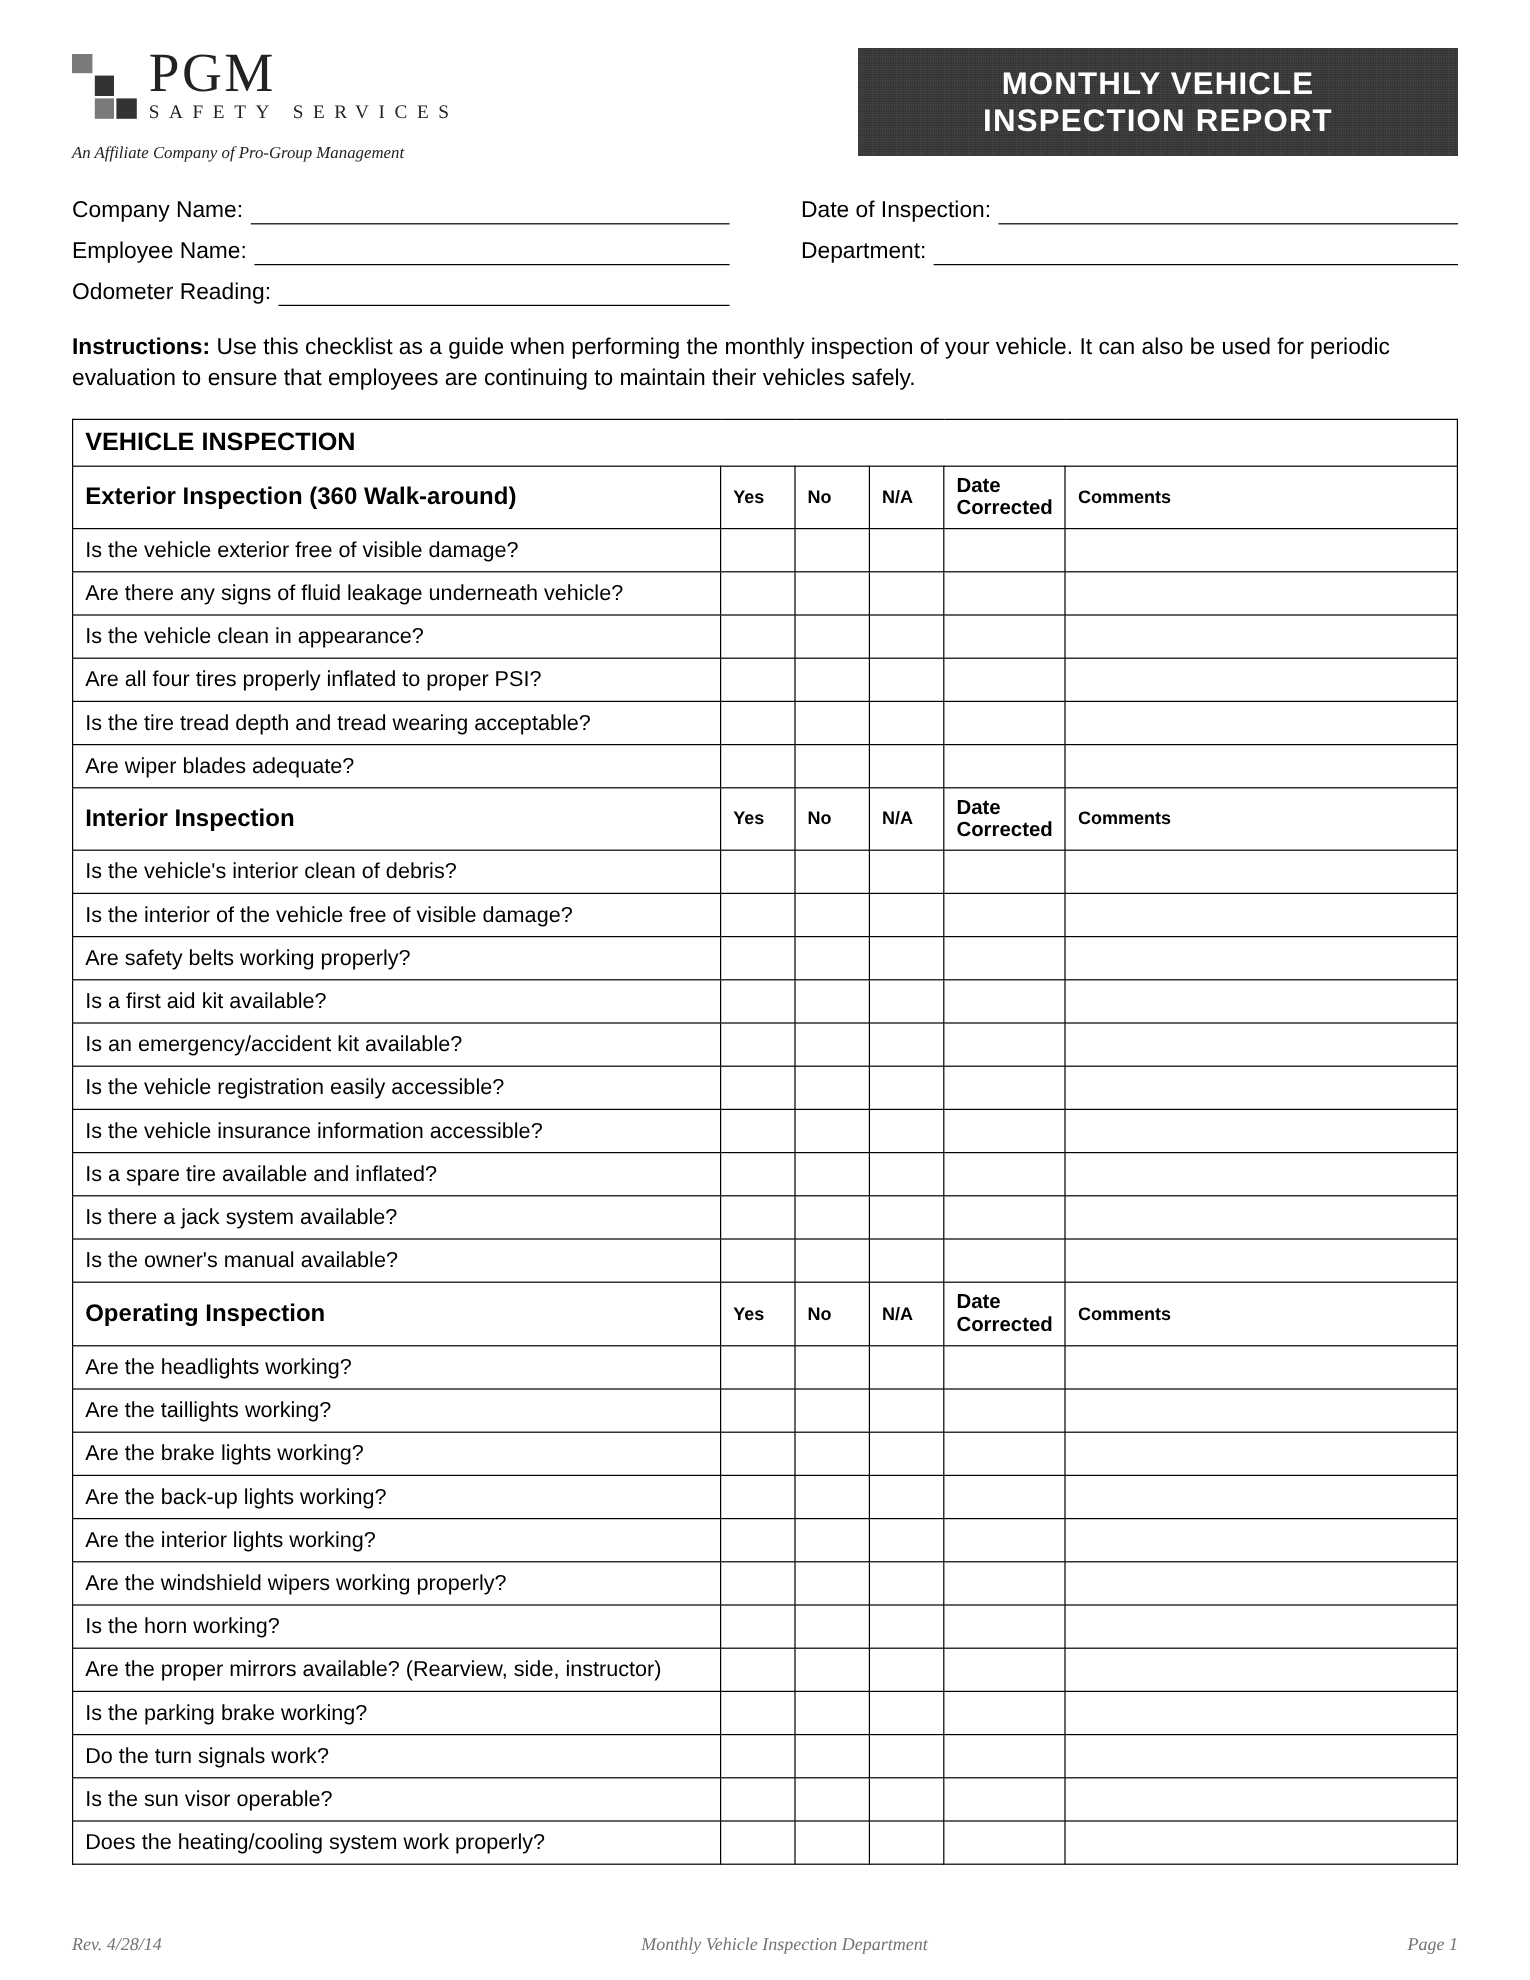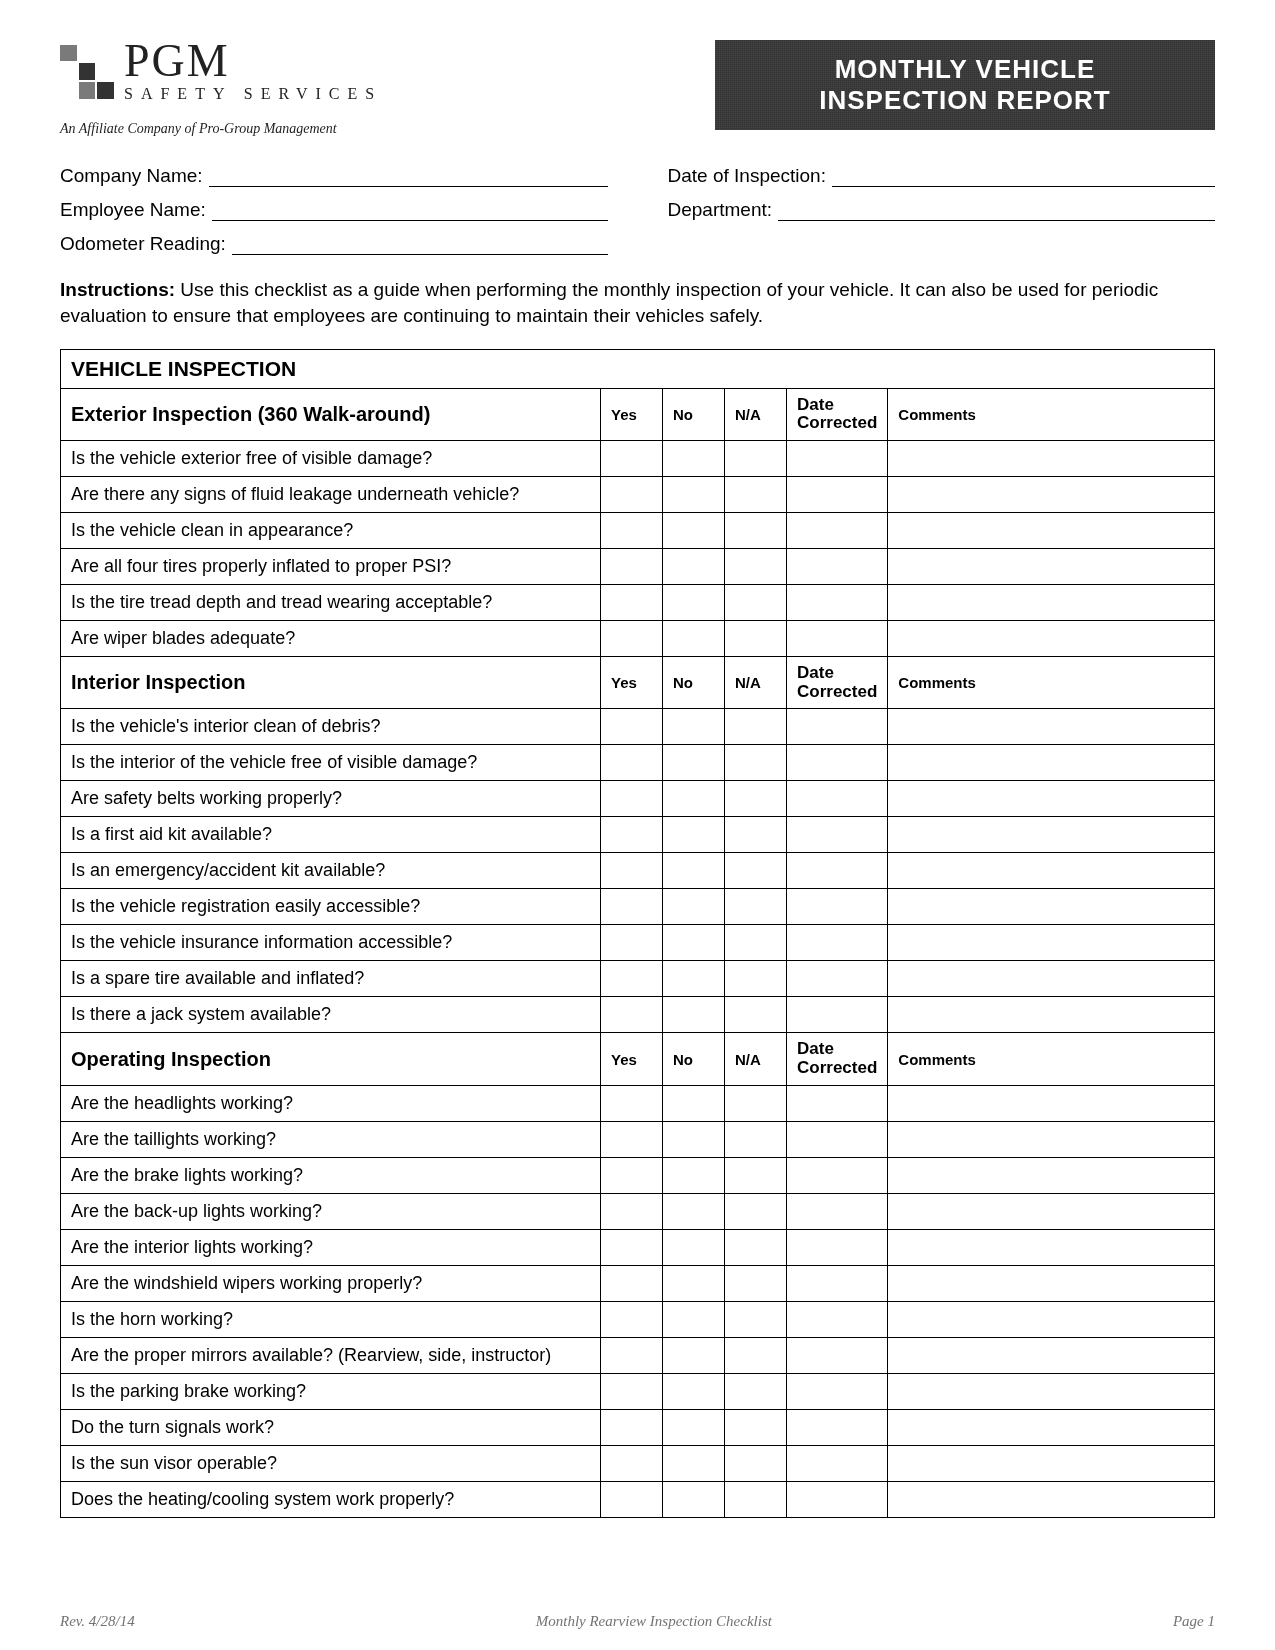--- a/index.html
+++ b/index.html
@@ -283,20 +283,28 @@
         <td class="comcell"></td>
       </tr>
       <tr>
         <td class="qcell">Is there a jack system available?</td>
         <td class="ccell"></td>
         <td class="ccell"></td>
         <td class="ccell"></td>
         <td class="dcell"></td>
         <td class="comcell"></td>
       </tr>
+      <tr>
+        <td class="qcell">Is the owner's manual available?</td>
+        <td class="ccell"></td>
+        <td class="ccell"></td>
+        <td class="ccell"></td>
+        <td class="dcell"></td>
+        <td class="comcell"></td>
+      </tr>
       <tr class="section-head">
         <td class="qcell">Operating Inspection</td>
         <td class="ccell hcell">Yes</td>
         <td class="ccell hcell">No</td>
         <td class="ccell hcell">N/A</td>
         <td class="dcell hcell small">Date Corrected</td>
         <td class="comcell hcell">Comments</td>
       </tr>
       <tr>
         <td class="qcell">Are the headlights working?</td>
@@ -392,15 +400,15 @@
         <td class="ccell"></td>
         <td class="ccell"></td>
         <td class="dcell"></td>
         <td class="comcell"></td>
       </tr>
     </tbody>
 </table>
 
 <div class="footer">
   <span>Rev. 4/28/14</span>
-  <span>Monthly Rearview Inspection Checklist</span>
+  <span>Monthly Vehicle Inspection Department</span>
   <span>Page 1</span>
 </div>
 
 </body></html>

